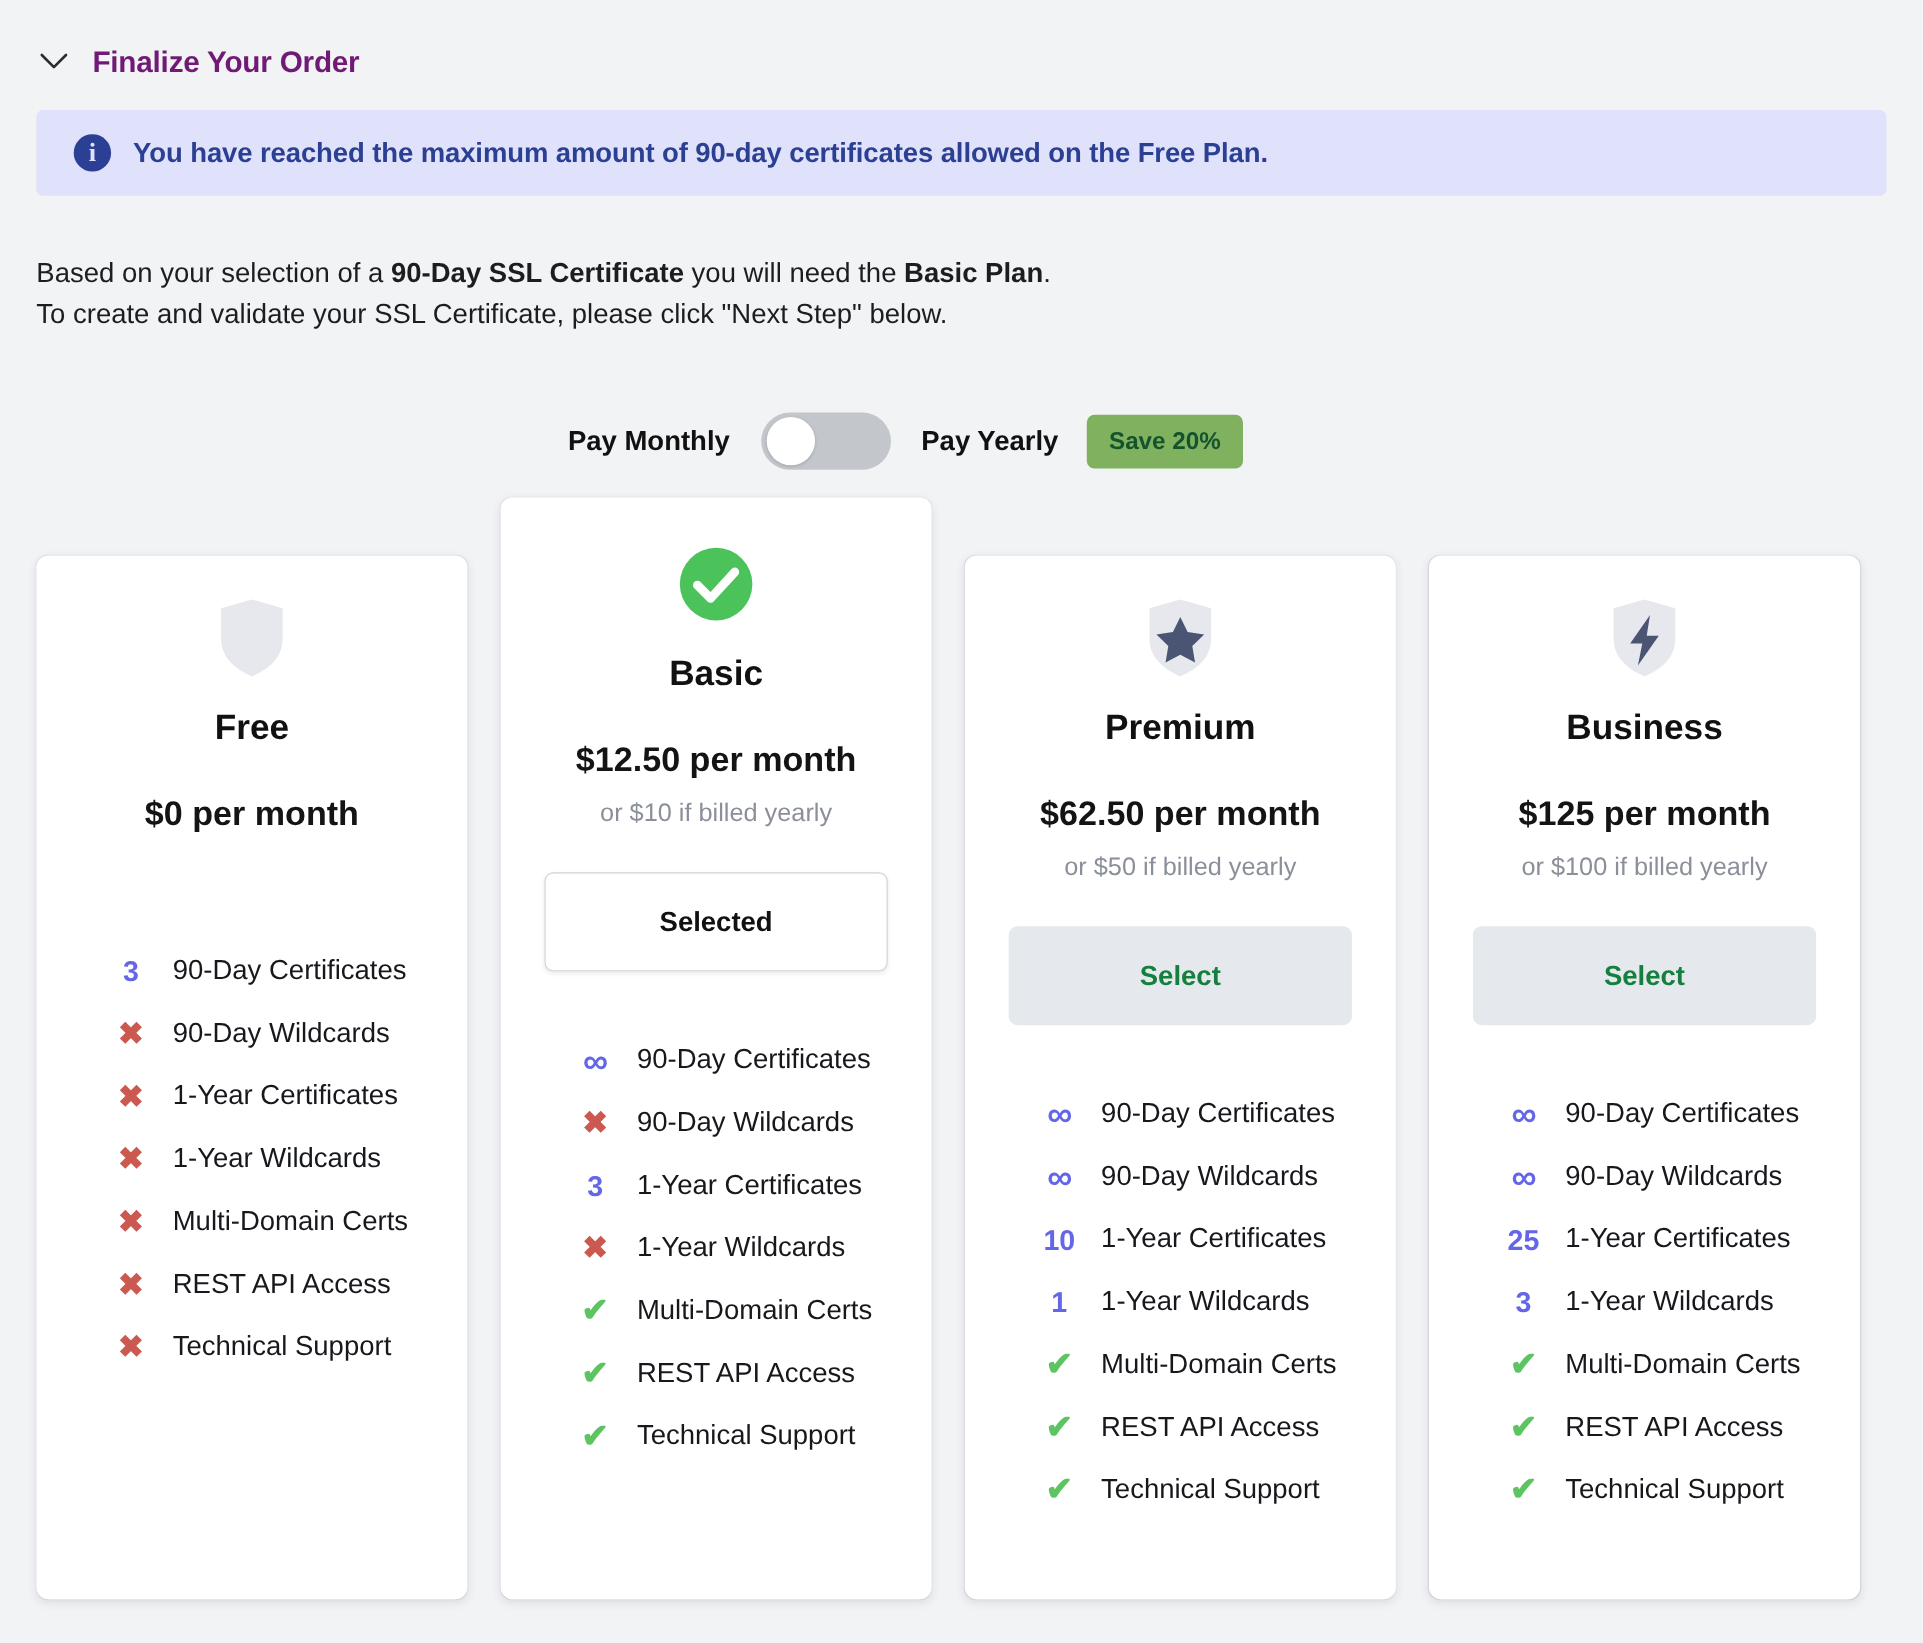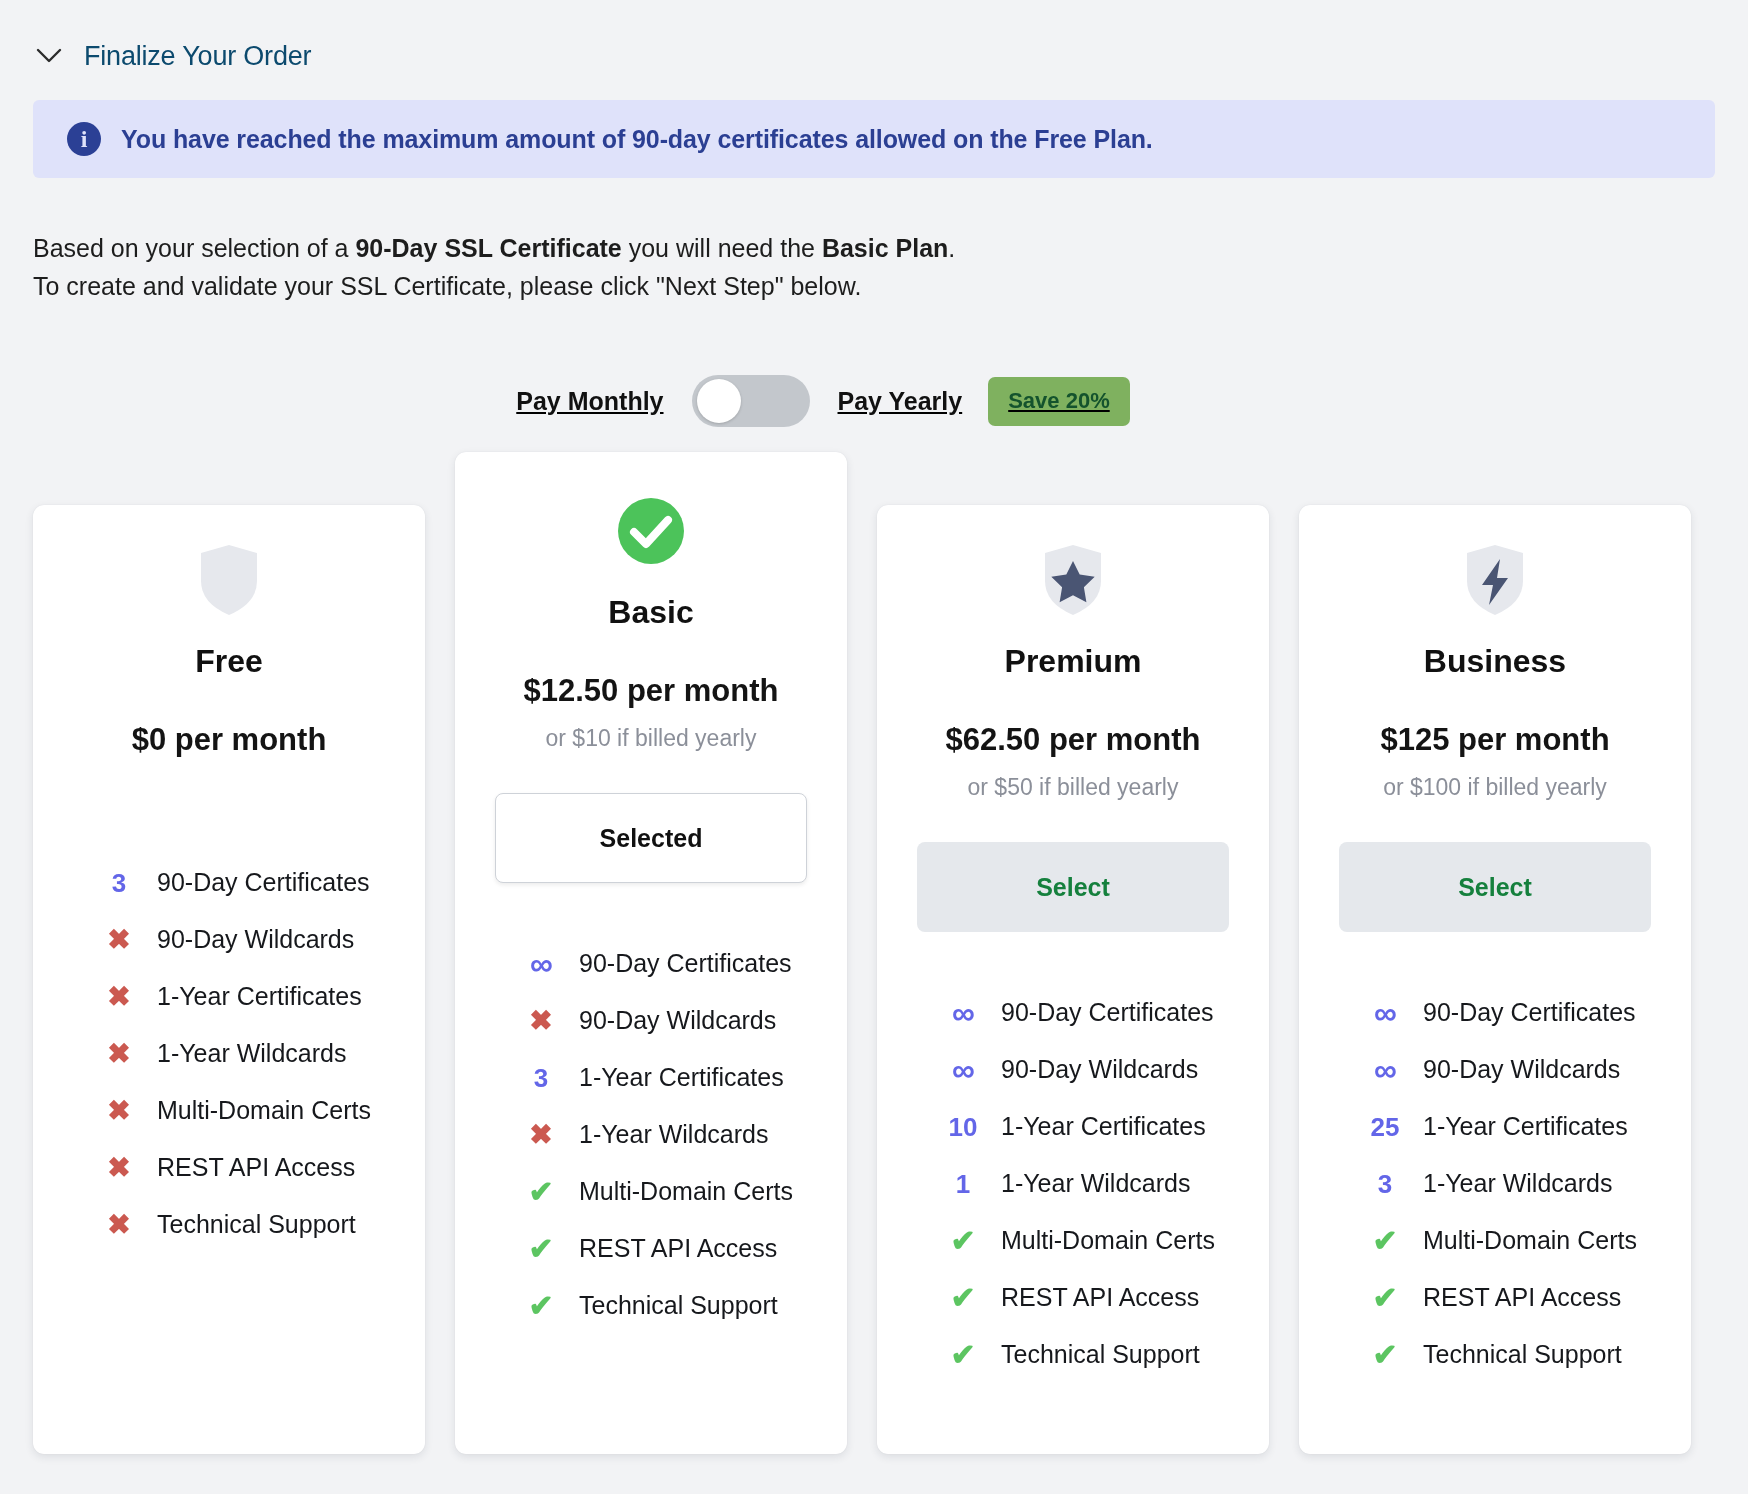--- a/index.html
+++ b/index.html
@@ -21,22 +21,22 @@
     height: 82px;
   }
   .chev {
     width: 30px; height: 30px;
     display: flex; align-items: center; justify-content: center;
     cursor: pointer;
   }
   .chev svg { display: block; }
   .hdr-title {
     font-size: 27px;
-    font-weight: normal;
-    color: #0c4a6e;
+    font-weight: bold;
+    color: #701a75;
     letter-spacing: -0.2px;
   }
 
   
   .alert {
     margin: 18px 33px 0 33px;
     background: #dfe2fa;
     border-radius: 6px;
     height: 78px;
     display: flex;
@@ -72,21 +72,20 @@
   .intro b { font-weight: bold; }
 
   
   .billing {
     margin-top: 70px;
     display: flex;
     align-items: center;
     justify-content: center;
     gap: 0;
     padding-right: 102px;
-    text-decoration: underline;
   }
   .billing-label {
     font-size: 25px;
     font-weight: bold;
     color: #111;
   }
   .switch {
     width: 118px;
     height: 52px;
     border-radius: 26px;

